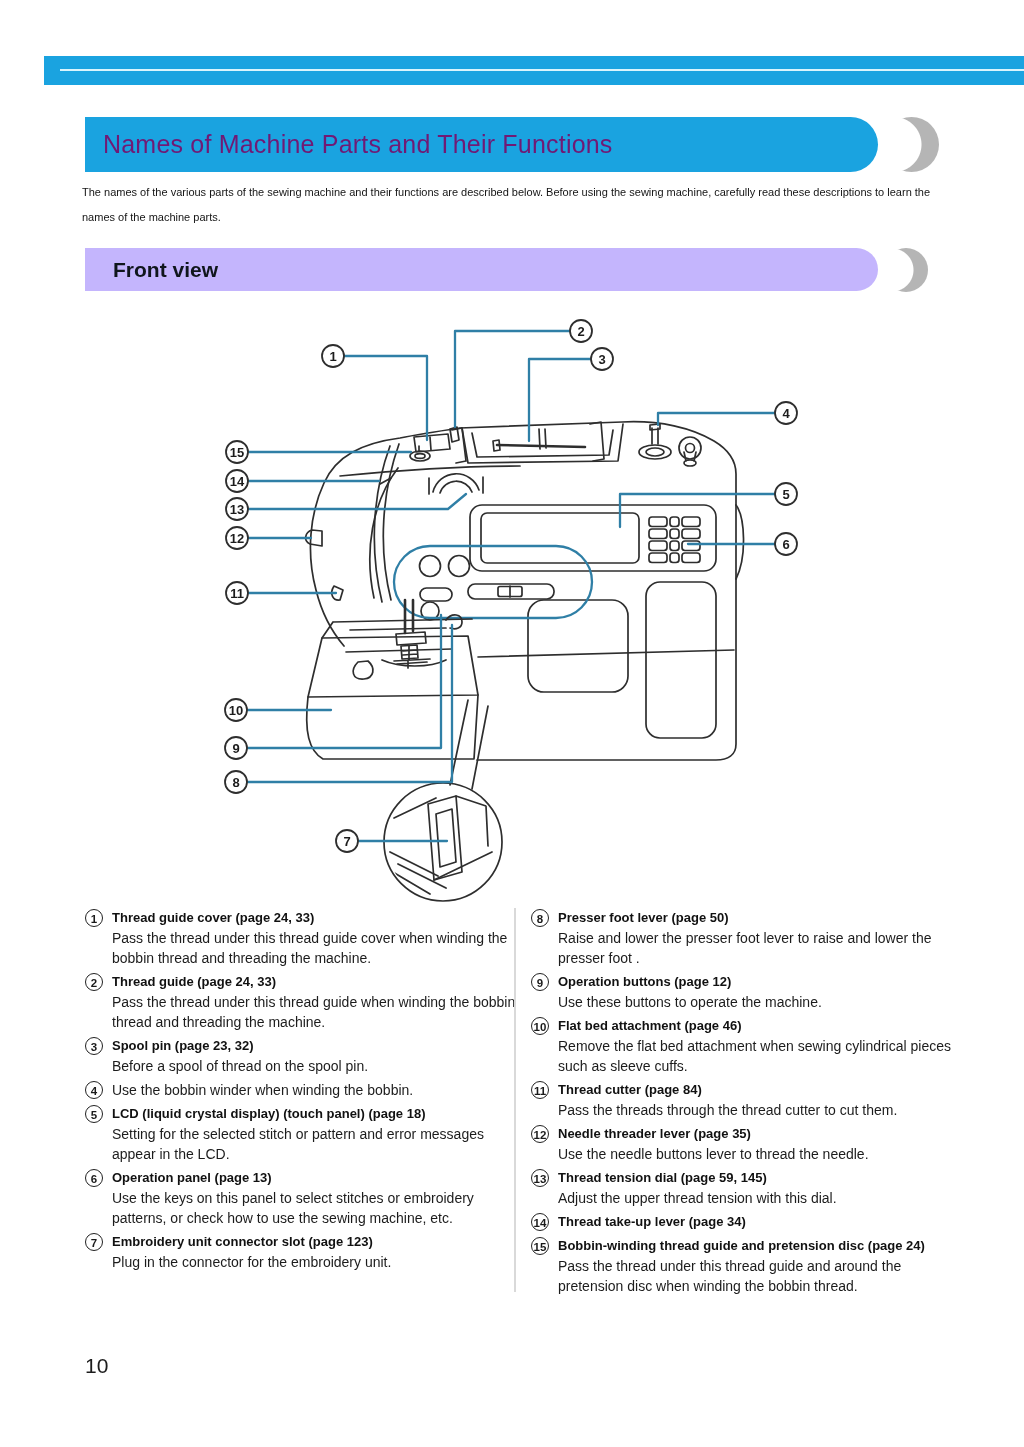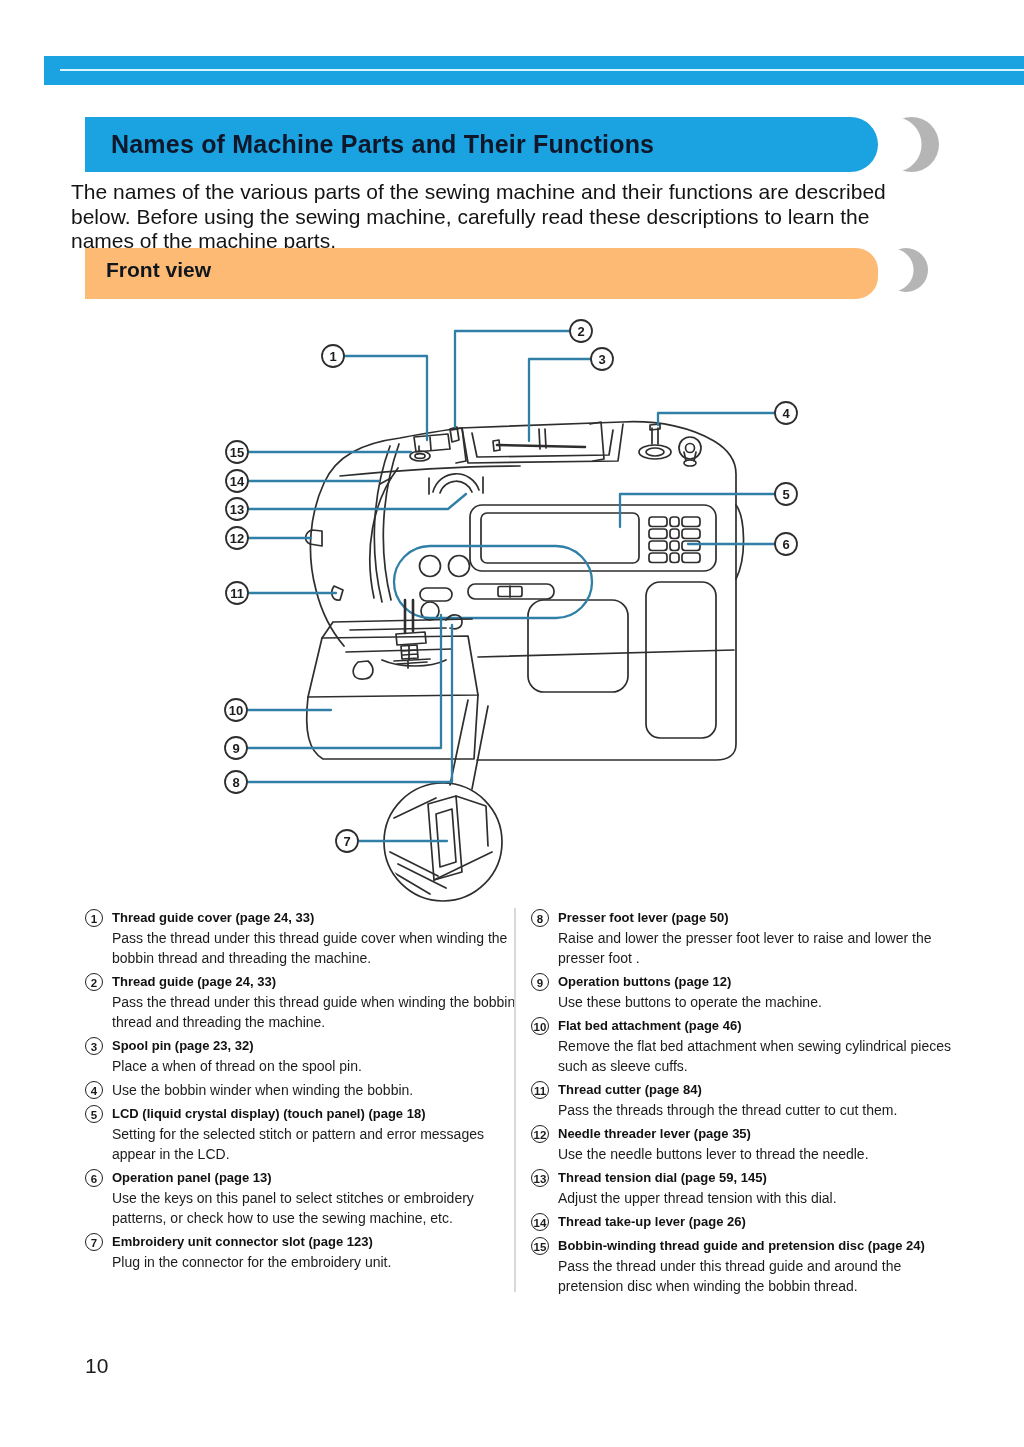--- a/index.html
+++ b/index.html
@@ -7,39 +7,39 @@
     width:1024px;height:1447px;position:relative;background:#ffffff;
     font-family:"Liberation Sans",sans-serif;color:#1a1a1a;overflow:hidden;
   }
   .abs{position:absolute;}
   
   .top-bar{left:44px;top:56px;width:980px;height:29px;background:#1aa3e0;}
   .top-bar-line{left:60px;top:69px;width:964px;height:2px;background:#d9f5fd;}
   
   .title-bar{
     left:85px;top:117px;width:793px;height:55px;background:#1aa3e0;
-    border-radius:0 28px 28px 0;color:#0f172a;font-size:25px;font-weight:bold;
-    line-height:55px;padding-left:26px;box-sizing:border-box;letter-spacing:.2px;
+    border-radius:0 28px 28px 0;color:#701a75;font-size:25px;font-weight:normal;
+    line-height:55px;padding-left:18px;box-sizing:border-box;letter-spacing:.2px;
   }
   .title-crescent{
     left:884px;top:117px;width:55px;height:55px;border-radius:50%;
     background-color:#b5b5b5;
     background-image:radial-gradient(circle 28px at 10px 50%, #ffffff 27px, rgba(255,255,255,0) 28px);
   }
   .front-bar{
-    left:85px;top:248px;width:793px;height:51px;background:#fdba74;
+    left:85px;top:248px;width:793px;height:43px;background:#c4b5fd;
     border-radius:0 22px 22px 0;color:#10161c;font-size:21px;font-weight:bold;
-    line-height:43px;padding-left:21px;box-sizing:border-box;
+    line-height:43px;padding-left:28px;box-sizing:border-box;
   }
   .front-crescent{
     left:884px;top:248px;width:44px;height:44px;border-radius:50%;
     background-color:#b5b5b5;
     background-image:radial-gradient(circle 22px at 8px 50%, #ffffff 21px, rgba(255,255,255,0) 22px);
   }
-  .intro{left:71px;top:180px;width:866px;font-size:21px;line-height:24.5px;color:#141414;}
+  .intro{left:82px;top:180px;width:866px;font-size:11px;line-height:24.5px;color:#141414;}
   
   .figure{left:85px;top:300px;width:875px;height:610px;}
   
   .col{box-sizing:border-box;}
   .col-left{left:85px;top:908px;width:436px;}
   .col-right{left:531px;top:908px;width:424px;}
   .col-divider{left:514px;top:908px;width:2px;height:384px;background:#d9d9d9;}
   .part{display:flex;margin-bottom:4px;}
   .part-badge{
     flex:0 0 18px;width:18px;height:18px;border:1.6px solid #222222;border-radius:50%;
@@ -262,21 +262,21 @@
       <div class="part-text">
         <div class="part-title">Thread guide (page 24, 33)</div>
         <div class="part-desc">Pass the thread under this thread guide when winding the bobbin thread and threading the machine.</div>
       </div>
     </div>
 
     <div class="part">
       <div class="part-badge">3</div>
       <div class="part-text">
         <div class="part-title">Spool pin (page 23, 32)</div>
-        <div class="part-desc">Place a when of thread on the spool pin.</div>
+        <div class="part-desc">Before a spool of thread on the spool pin.</div>
       </div>
     </div>
 
     <div class="part">
       <div class="part-badge">4</div>
       <div class="part-text">
         <div class="part-desc">Use the bobbin winder when winding the bobbin.</div>
       </div>
     </div>
 
@@ -353,21 +353,21 @@
       <div class="part-badge">13</div>
       <div class="part-text">
         <div class="part-title">Thread tension dial (page 59, 145)</div>
         <div class="part-desc">Adjust the upper thread tension with this dial.</div>
       </div>
     </div>
 
     <div class="part">
       <div class="part-badge">14</div>
       <div class="part-text">
-        <div class="part-title">Thread take-up lever (page 26)</div>
+        <div class="part-title">Thread take-up lever (page 34)</div>
 
       </div>
     </div>
 
     <div class="part">
       <div class="part-badge">15</div>
       <div class="part-text">
         <div class="part-title">Bobbin-winding thread guide and pretension disc (page 24)</div>
         <div class="part-desc">Pass the thread under this thread guide and around the pretension disc when winding the bobbin thread.</div>
       </div>

